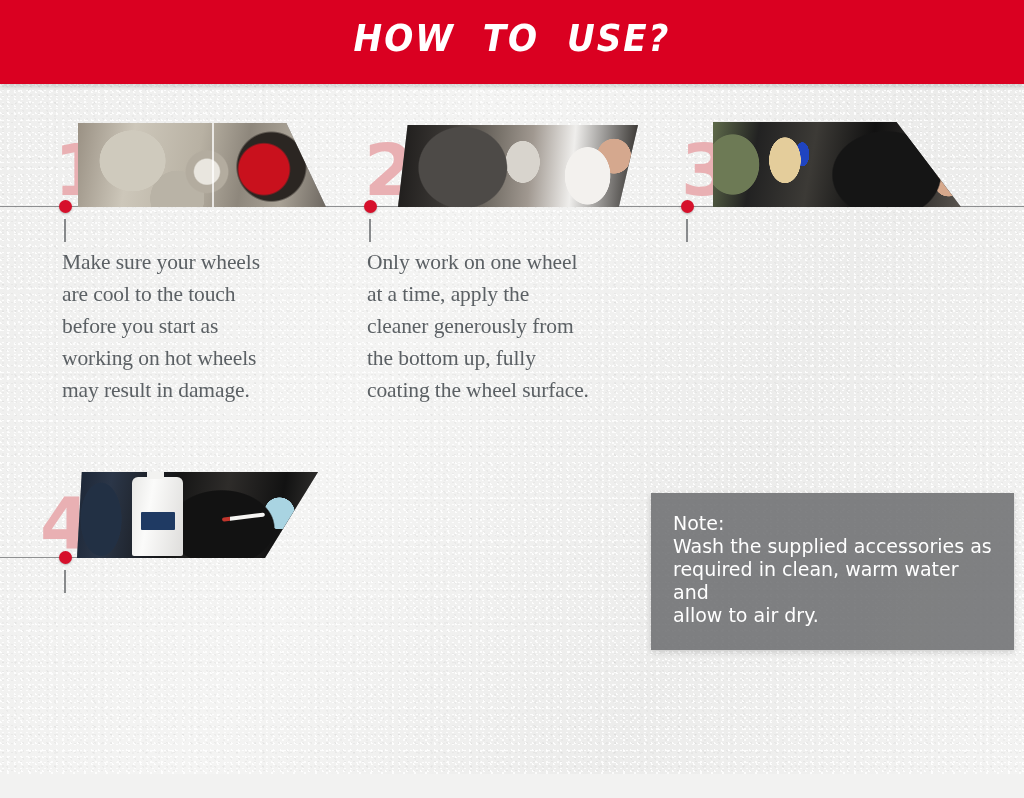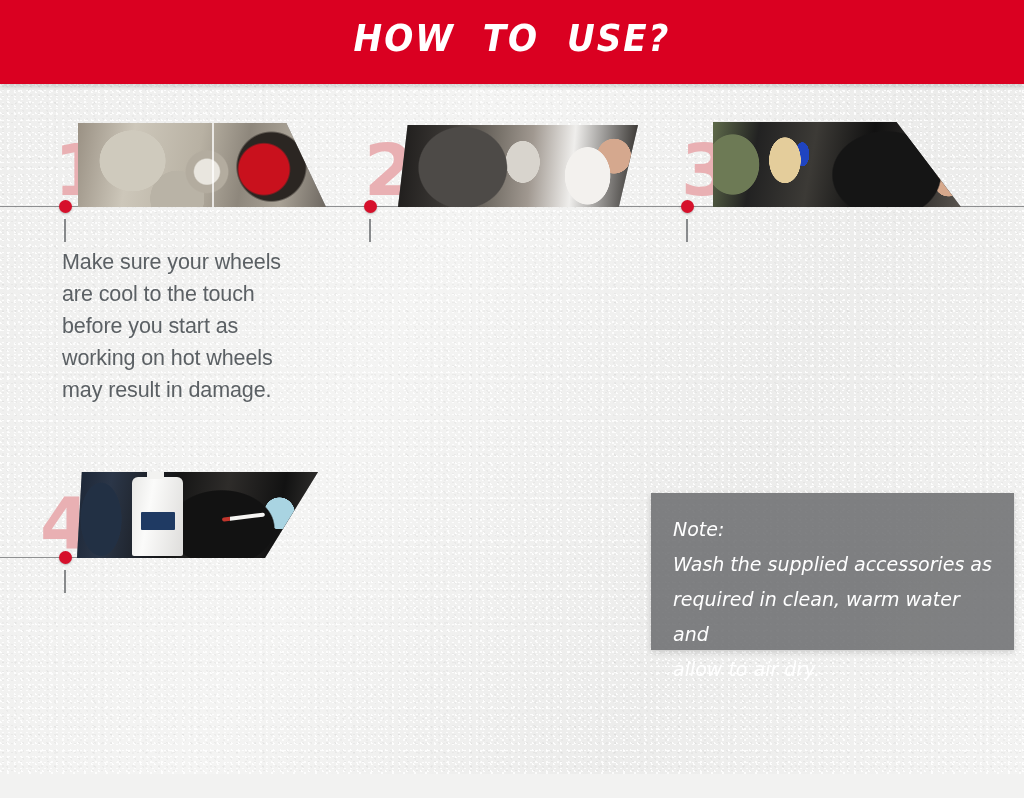--- a/index.html
+++ b/index.html
@@ -189,44 +189,43 @@
     width: 18%; height: 5%;
     background: linear-gradient(90deg, #c1352c 0 18%, #f6f5f3 18% 100%);
     border-radius: 2px;
     transform: rotate(-7deg);
   }
 
   
   .step-text {
     position: absolute;
     color: #5b6064;
-    font-family: Liberation Sans, sans-serif;
+    font-family: Liberation Serif, serif;
     font-size: 21.5px;
     line-height: 32px;
     white-space: pre-line;
     letter-spacing: -0.1px;
   }
 
   
   #note {
     position: absolute;
     left: 651px; top: 493px;
     width: 363px; height: 157px;
     background: rgba(110,112,114,.88);
     box-shadow: 0 2px 6px rgba(0,0,0,.16);
   }
   #note .note-body {
     position: absolute;
     left: 22px; top: 19px;
     right: 14px;
     color: #ffffff;
     font-family: "DejaVu Sans", "Liberation Sans", sans-serif;
-    font-style: italic;
     font-size: 19px;
-    line-height: 35px;
+    line-height: 23px;
     white-space: pre-line;
   }
 </style>
 </head>
 <body>
 
 <div id="page">
 
   <div id="header">
     <div class="title">HOW  TO  USE?</div>
@@ -253,20 +252,25 @@
 
   <div class="bignum" style="left:364px; top:134px;">2</div>
 
   <div class="photo" id="photo2">
     <div class="inner"></div>
   </div>
 
   <div class="dot" style="left:364px; top:200px;"></div>
   <div class="tick" style="left:369px; top:219px;"></div>
 
+  <div class="step-text" style="left:367px; top:246px; width:300px;">Only work on one wheel
+at a time, apply the
+cleaner generously from
+the bottom up, fully
+coating the wheel surface.</div>
 
   <div class="bignum" style="left:681px; top:134px;">3</div>
 
   <div class="photo" id="photo3">
     <div class="inner"></div>
   </div>
 
   <div class="dot" style="left:681px; top:200px;"></div>
   <div class="tick" style="left:686px; top:219px;"></div>
 

